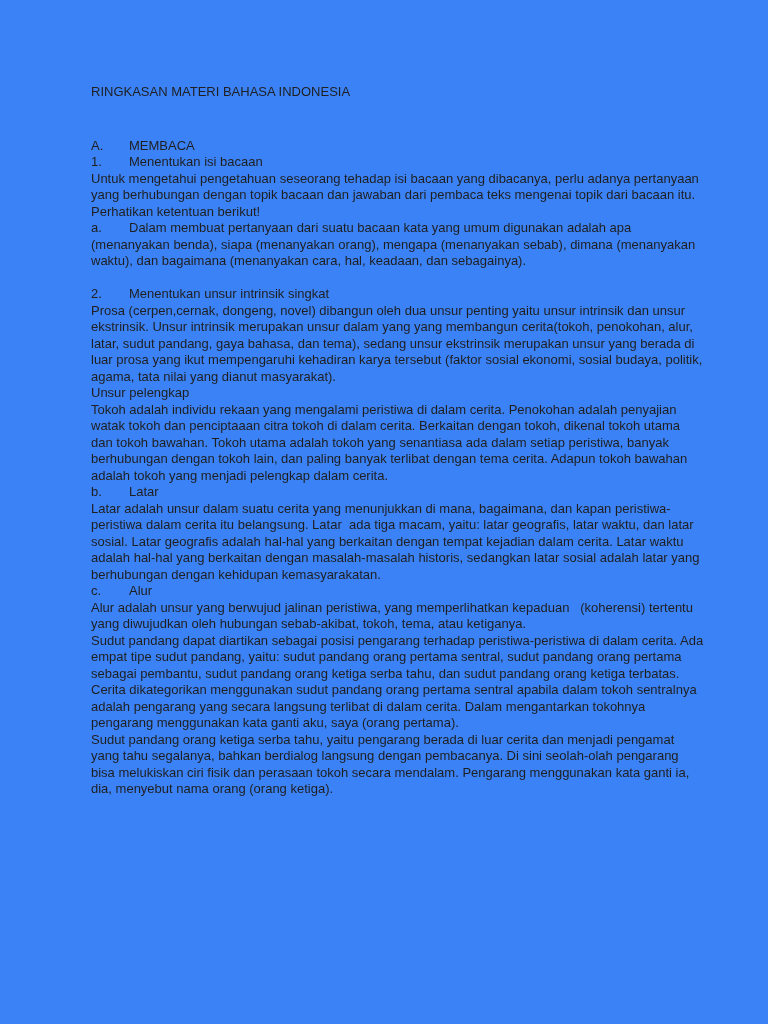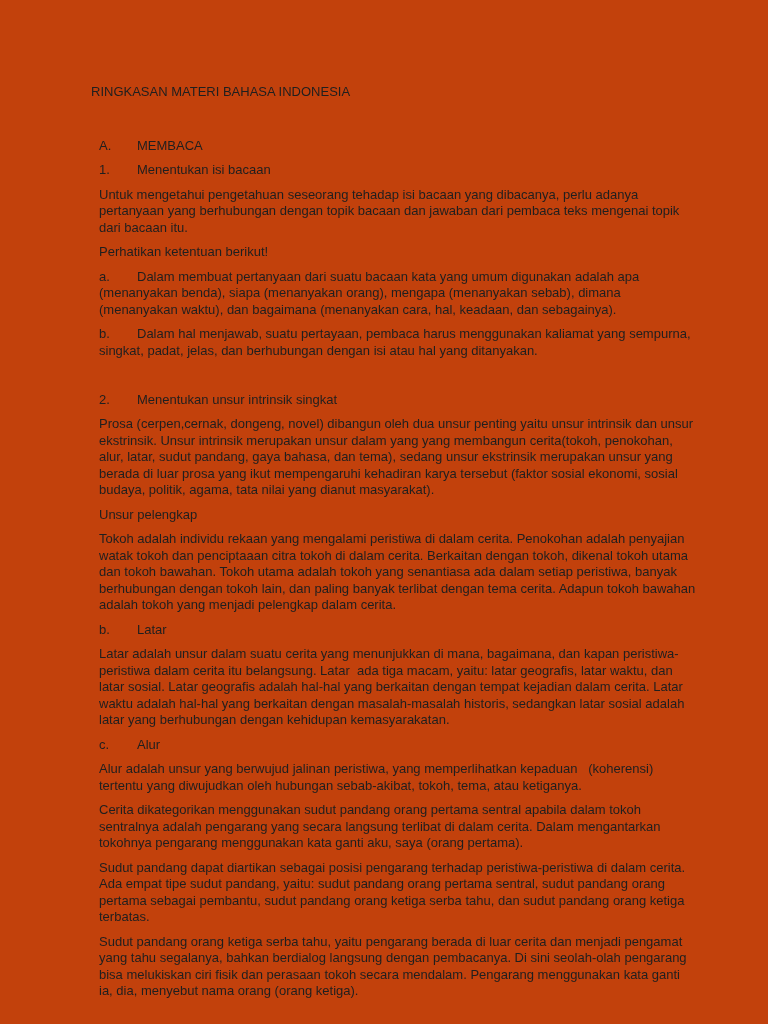--- a/index.html
+++ b/index.html
@@ -7,36 +7,36 @@
     width: 768px;
     height: 1024px;
     background: #ffffff;
     overflow: hidden;
     font-family: "Liberation Sans", "DejaVu Sans", sans-serif;
     color: #1f1f1f;
   }
   .page {
     width: 768px;
     height: 1024px;
-    background: #c2410c;
+    background: #3b82f6;
     box-sizing: border-box;
   }
   .content {
     box-sizing: border-box;
     padding: 84px 64px 0 91px;
     font-size: 13px;
     line-height: 16.5px;
     -webkit-font-smoothing: antialiased;
   }
   .doc-title {
     margin: 0 0 37px 0;
     white-space: pre-wrap;
   }
   .block {
-    margin: 8px;
+    margin: 0;
     white-space: pre-wrap;
   }
   .lbl {
     display: inline-block;
     width: 38px;
     white-space: pre;
   }
   .spacer {
     height: 16.5px;
   }
@@ -52,21 +52,20 @@
     <p class="block"><span class="lbl">A.</span><span>MEMBACA</span></p>
 
     <p class="block"><span class="lbl">1.</span><span>Menentukan isi bacaan</span></p>
 
     <p class="block">Untuk mengetahui pengetahuan seseorang tehadap isi bacaan yang dibacanya, perlu adanya pertanyaan yang berhubungan dengan topik bacaan dan jawaban dari pembaca teks mengenai topik dari bacaan itu.</p>
 
     <p class="block">Perhatikan ketentuan berikut!</p>
 
     <p class="block"><span class="lbl">a.</span><span>Dalam membuat pertanyaan dari suatu bacaan kata yang umum digunakan adalah apa (menanyakan benda), siapa (menanyakan orang), mengapa (menanyakan sebab), dimana (menanyakan waktu), dan bagaimana (menanyakan cara, hal, keadaan, dan sebagainya).</span></p>
 
-    <p class="block"><span class="lbl">b.</span><span>Dalam hal menjawab, suatu pertayaan, pembaca harus menggunakan kaliamat yang sempurna, singkat, padat, jelas, dan berhubungan dengan isi atau hal yang ditanyakan.</span></p>
 
     <div class="spacer"></div>
 
     <p class="block"><span class="lbl">2.</span><span>Menentukan unsur intrinsik singkat</span></p>
 
     <p class="block">Prosa (cerpen,cernak, dongeng, novel) dibangun oleh dua unsur penting yaitu unsur intrinsik dan unsur ekstrinsik. Unsur intrinsik merupakan unsur dalam yang yang membangun cerita(tokoh, penokohan, alur, latar, sudut pandang, gaya bahasa, dan tema), sedang unsur ekstrinsik merupakan unsur yang berada di luar prosa yang ikut mempengaruhi kehadiran karya tersebut (faktor sosial ekonomi, sosial budaya, politik, agama, tata nilai yang dianut masyarakat).</p>
 
     <p class="block">Unsur pelengkap</p>
 
 
@@ -74,21 +73,21 @@
 
     <p class="block"><span class="lbl">b.</span><span>Latar</span></p>
 
     <p class="block">Latar adalah unsur dalam suatu cerita yang menunjukkan di mana, bagaimana, dan kapan peristiwa-peristiwa dalam cerita itu belangsung. Latar  ada tiga macam, yaitu: latar geografis, latar waktu, dan latar sosial. Latar geografis adalah hal-hal yang berkaitan dengan tempat kejadian dalam cerita. Latar waktu adalah hal-hal yang berkaitan dengan masalah-masalah historis, sedangkan latar sosial adalah latar yang berhubungan dengan kehidupan kemasyarakatan.</p>
 
     <p class="block"><span class="lbl">c.</span><span>Alur</span></p>
 
     <p class="block">Alur adalah unsur yang berwujud jalinan peristiwa, yang memperlihatkan kepaduan   (koherensi) tertentu yang diwujudkan oleh hubungan sebab-akibat, tokoh, tema, atau ketiganya.</p>
 
 
+    <p class="block">Sudut pandang dapat diartikan sebagai posisi pengarang terhadap peristiwa-peristiwa di dalam cerita. Ada empat tipe sudut pandang, yaitu: sudut pandang orang pertama sentral, sudut pandang orang pertama sebagai pembantu, sudut pandang orang ketiga serba tahu, dan sudut pandang orang ketiga terbatas.</p>
+
     <p class="block">Cerita dikategorikan menggunakan sudut pandang orang pertama sentral apabila dalam tokoh sentralnya adalah pengarang yang secara langsung terlibat di dalam cerita. Dalam mengantarkan tokohnya pengarang menggunakan kata ganti aku, saya (orang pertama).</p>
-
-    <p class="block">Sudut pandang dapat diartikan sebagai posisi pengarang terhadap peristiwa-peristiwa di dalam cerita. Ada empat tipe sudut pandang, yaitu: sudut pandang orang pertama sentral, sudut pandang orang pertama sebagai pembantu, sudut pandang orang ketiga serba tahu, dan sudut pandang orang ketiga terbatas.</p>
 
 
     <p class="block">Sudut pandang orang ketiga serba tahu, yaitu pengarang berada di luar cerita dan menjadi pengamat yang tahu segalanya, bahkan berdialog langsung dengan pembacanya. Di sini seolah-olah pengarang bisa melukiskan ciri fisik dan perasaan tokoh secara mendalam. Pengarang menggunakan kata ganti ia, dia, menyebut nama orang (orang ketiga).</p>
 
   </div>
 </div>
 
 </body></html>

